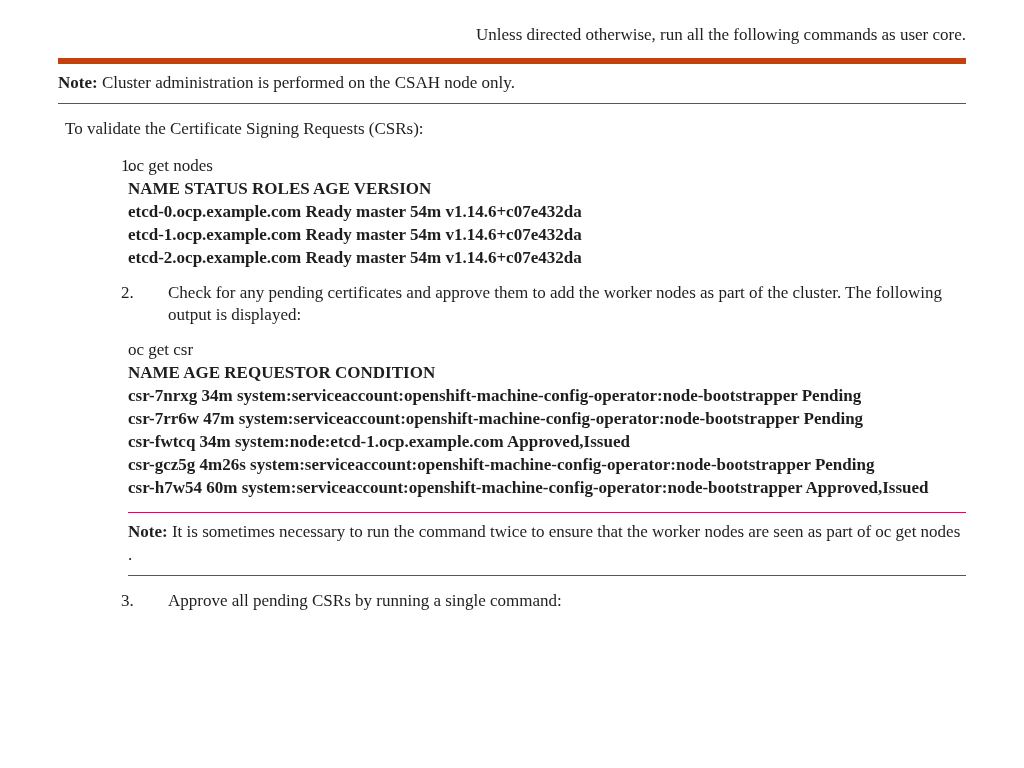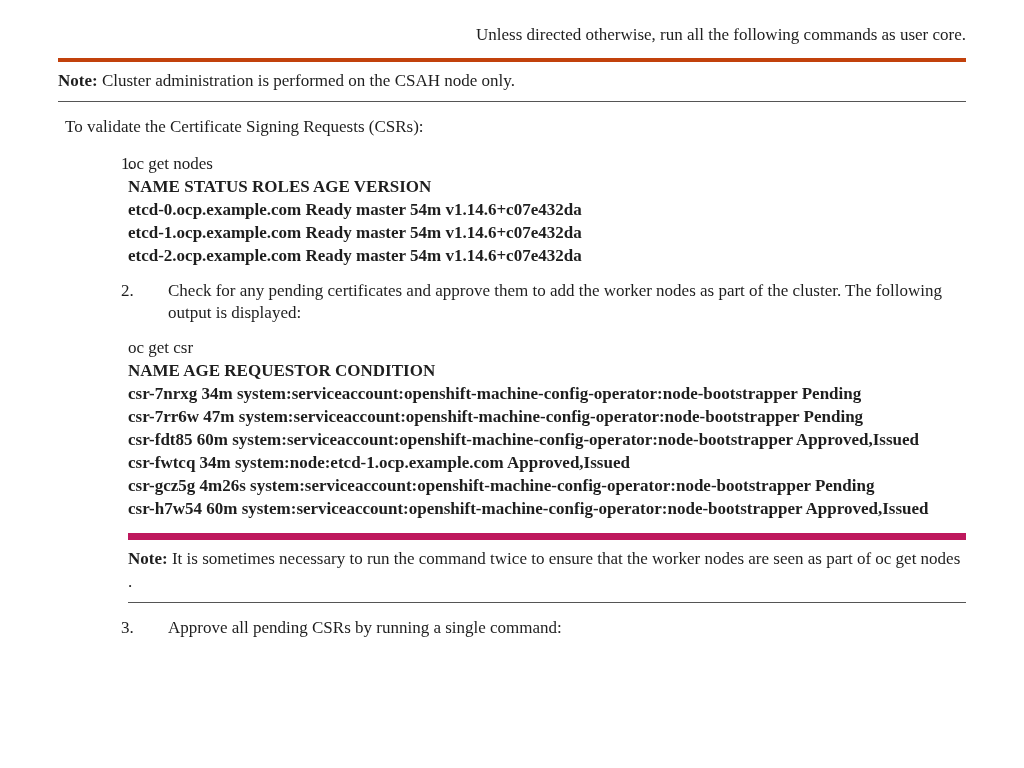--- a/index.html
+++ b/index.html
@@ -7,21 +7,21 @@
     font-size: 17px;
     line-height: 1.35;
     color: #1e1e1e;
     margin: 0;
     padding: 24px 58px 40px 58px;
     width: 1024px;
     box-sizing: border-box;
   }
   .intro { margin-bottom: 11px; text-align: right; }
   .note-box {
-    border-top: 4px solid #c2410c;
+    border-top: 6px solid #c2410c;
     border-bottom: 1px solid #555;
     padding: 8px 0;
     margin: 6px 0 14px 0;
   }
   .bold { font-weight: 700; }
   .section-intro { margin: 10px 0 14px 7px; }
   ol.steps {
     list-style-position: outside;
     padding-left: 80px;
     margin: 0;
@@ -30,21 +30,21 @@
     margin-bottom: 10px;
     padding-left: 30px;
   }
   .step-text { }
   .code-block {
     margin: 12px 0 12px -40px;
   }
   .code-cmd { }
   .code-out { font-weight: 700; }
   .inner-note {
-    border-top: 7px solid #be185d;
+    border-top: 1px solid #be185d;
     border-bottom: 1px solid #555;
     padding: 8px 0;
     margin: 10px 0 14px -40px;
   }
   .inline { display: inline; }
 </style>
 </head>
 <body>
 
 <div class="intro">Unless directed otherwise, run all the following commands as user core.</div>
@@ -67,21 +67,20 @@
     </div>
   </li>
 
   <li>
     <div class="step-text">Check for any pending certificates and approve them to add the worker nodes as part of the cluster. The following output is displayed:</div>
     <div class="code-block">
       <div class="code-cmd">oc get csr</div>
       <div class="code-out">NAME AGE REQUESTOR CONDITION</div>
       <div class="code-out">csr-7nrxg 34m system:serviceaccount:openshift-machine-config-operator:node-bootstrapper Pending</div>
       <div class="code-out">csr-7rr6w 47m system:serviceaccount:openshift-machine-config-operator:node-bootstrapper Pending</div>
-      <div class="code-out">csr-fdt85 60m system:serviceaccount:openshift-machine-config-operator:node-bootstrapper Approved,Issued</div>
       <div class="code-out">csr-fwtcq 34m system:node:etcd-1.ocp.example.com Approved,Issued</div>
       <div class="code-out">csr-gcz5g 4m26s system:serviceaccount:openshift-machine-config-operator:node-bootstrapper Pending</div>
       <div class="code-out">csr-h7w54 60m system:serviceaccount:openshift-machine-config-operator:node-bootstrapper Approved,Issued</div>
     </div>
     <div class="inner-note">
       <span class="bold inline">Note:</span><span class="inline"> It is sometimes necessary to run the command twice to ensure that the worker nodes are seen as part of oc get nodes .</span>
     </div>
   </li>
 
   <li>

